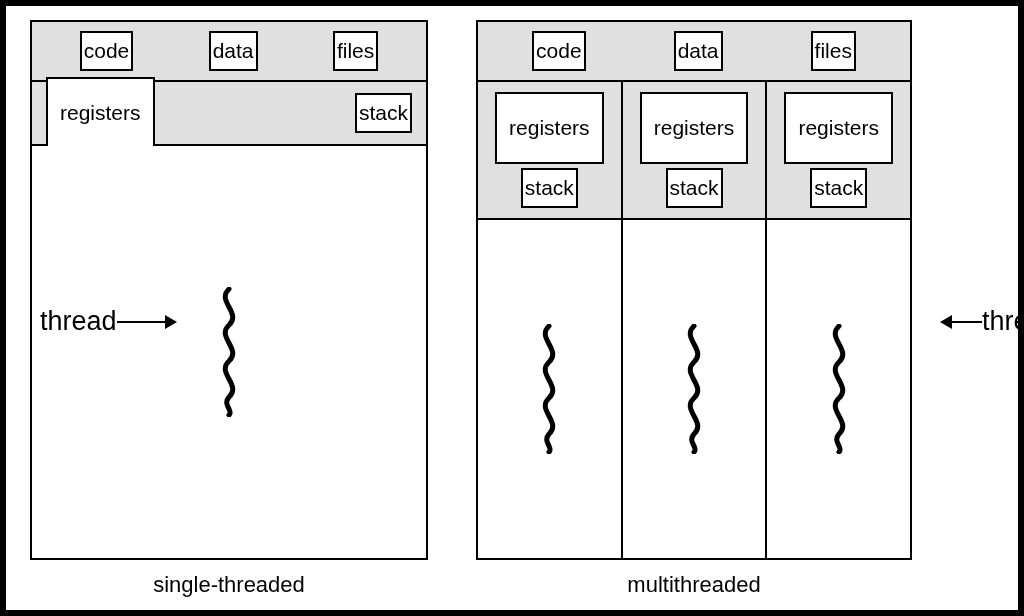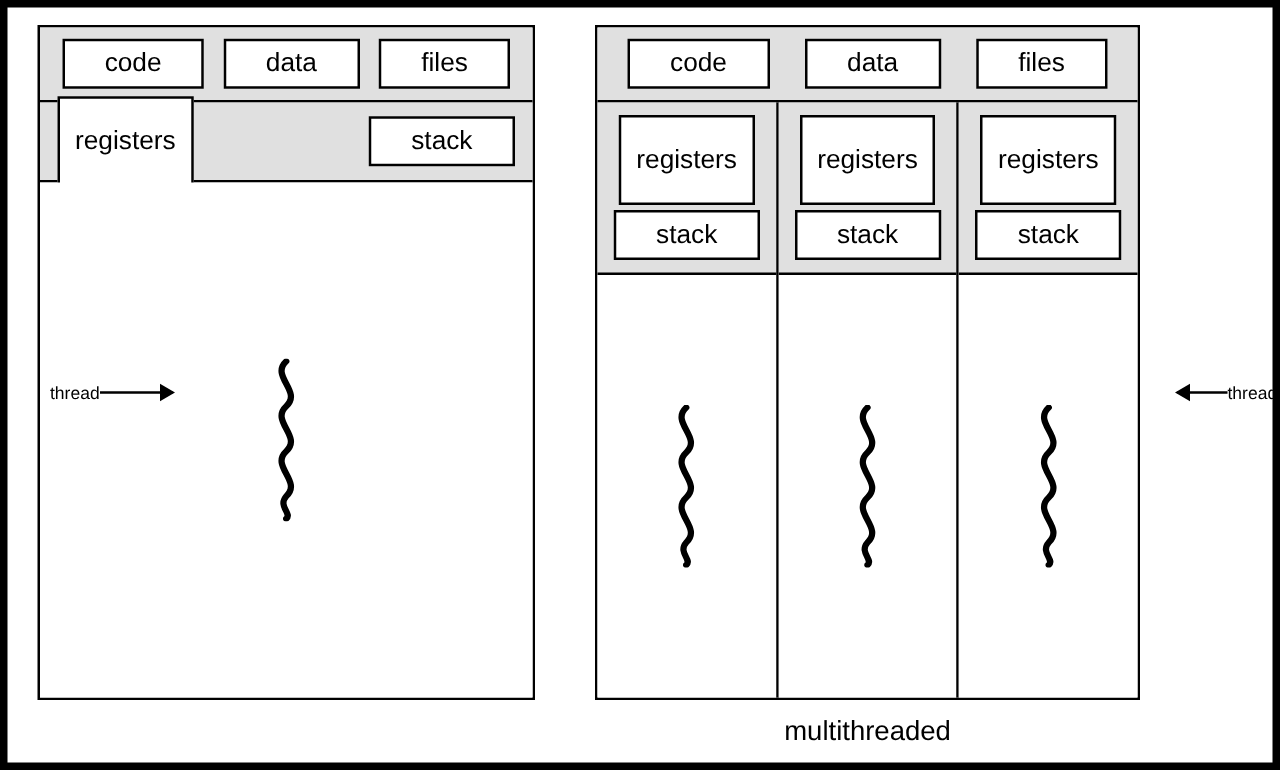--- a/index.html
+++ b/index.html
@@ -29,21 +29,21 @@
     border-bottom: 2px solid #000;
     background: #e0e0e0;
     display: flex;
     align-items: center;
     justify-content: space-around;
     padding: 0 10px;
   }
   .label-box {
     background: #fff;
     border: 2px solid #000;
-    padding: 6px 32px;
+    padding: 6px 2px;
     font-size: 21px;
     text-align: center;
   }
   .label-box.wide { padding: 22px 12px; min-width: 100px; }
 
   
   .single .perthread-row {
     height: 64px;
     border-bottom: 2px solid #000;
     background: #e0e0e0;
@@ -93,21 +93,21 @@
   .caption {
     position: absolute;
     font-size: 22px;
     text-align: center;
   }
   .caption.left  { left: 24px; width: 398px; top: 566px; }
   .caption.right { left: 470px; width: 436px; top: 566px; }
 
   .annot {
     position: absolute;
-    font-size: 14px;
+    font-size: 27px;
     display: flex;
     align-items: center;
     gap: 0;
   }
   .annot.left  { left: 34px; top: 300px; }
   .annot.right { left: 936px; top: 300px; }
 
   .arrow-shaft {
     width: 58px; height: 2px; background: #000; position: relative;
   }
@@ -179,20 +179,21 @@
         </div>
         <div class="tbody">
           <svg class="squiggle" width="30" height="130" viewBox="0 0 30 130">
             <path d="M15 2 C 2 14, 28 26, 15 38 C 2 50, 28 62, 15 74 C 2 86, 28 98, 15 110 C 8 118, 20 124, 15 128" fill="none" stroke="#000" stroke-width="5" stroke-linecap="round"></path>
           </svg>
         </div>
       </div>
     </div>
   </div>
 
+  <div class="caption left">single-threaded</div>
   <div class="caption right">multithreaded</div>
 
   <div class="annot left">
     <span>thread</span>
     <span class="arrow-shaft r"></span>
   </div>
   <div class="annot right">
     <span class="arrow-shaft l" style="width:40px"></span>
     <span>thread</span>
   </div>

